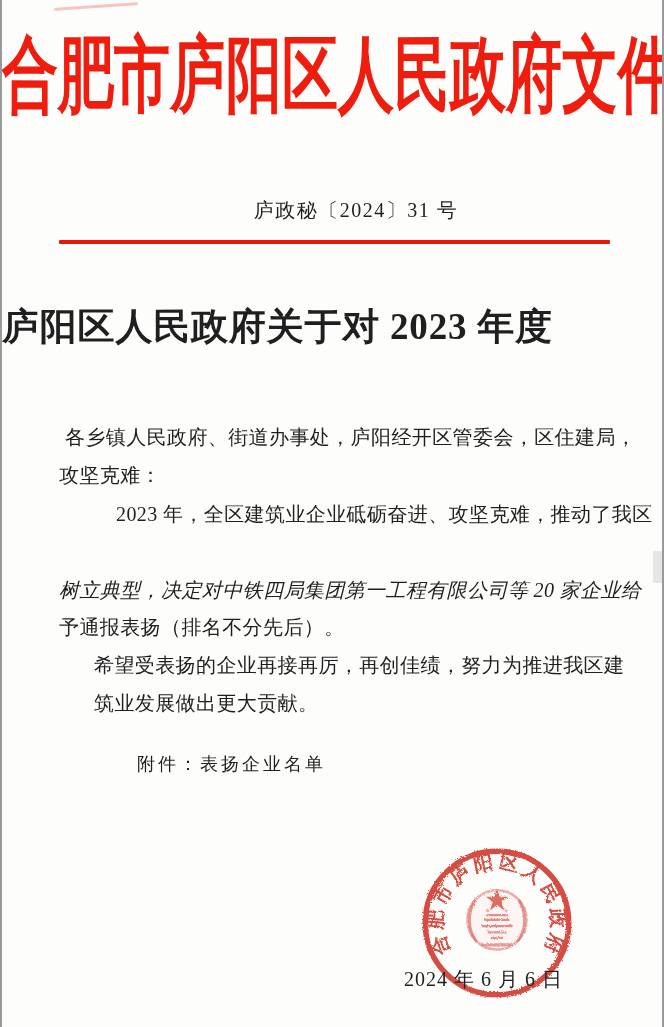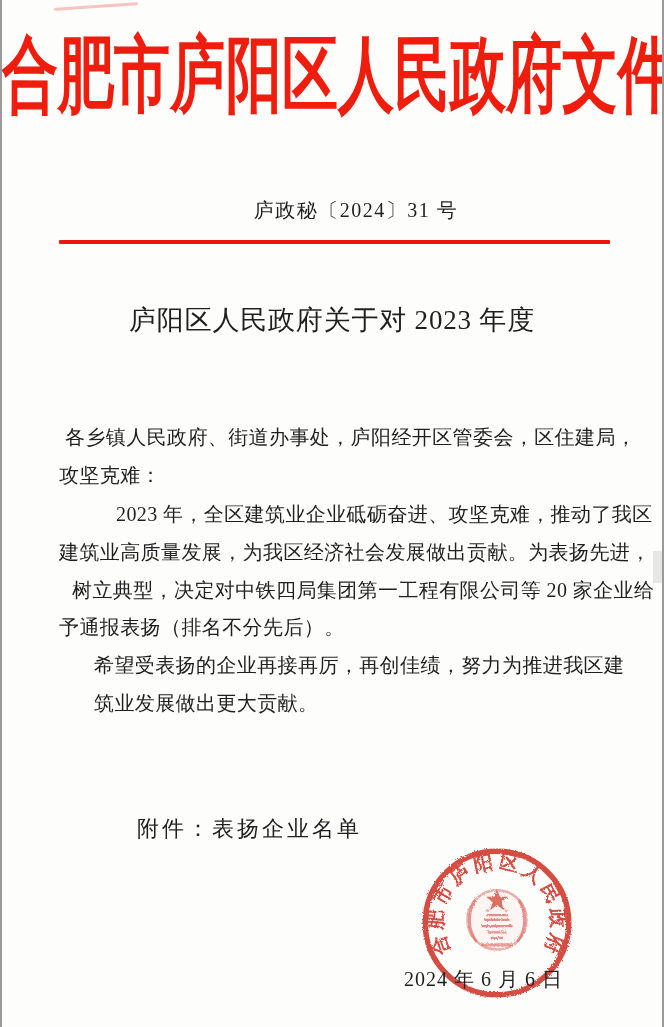--- a/index.html
+++ b/index.html
@@ -19,32 +19,32 @@
   
   .doc-number{
     position:absolute;top:197px;left:0;width:100%;text-align:center;
     font-size:20px;letter-spacing:1.5px;transform:translateX(24px);
     white-space:nowrap;
   }
   
   .red-rule{position:absolute;left:57px;top:240px;width:551px;height:4px;border-radius:1px;}
   
   .doc-title{
-    position:absolute;left:0;width:100%;text-align:center;
-    font-size:27px;font-weight:normal;letter-spacing:0.8px;white-space:nowrap;
+    position:absolute;left:0;width:100%;
+    font-size:37px;font-weight:bold;letter-spacing:0.8px;white-space:nowrap;
   }
   .doc-title.l1{top:302px;}
   .doc-title.l2{top:340px;}
   
   .body-line{
     position:absolute;font-size:20px;letter-spacing:0.4px;
     white-space:nowrap;line-height:28px;
   }
   .attachment{
-    position:absolute;left:135px;top:814px;font-size:22px;letter-spacing:3px;
+    position:absolute;left:135px;top:752px;font-size:18px;letter-spacing:3px;
     white-space:nowrap;
   }
   .date-line{
     position:absolute;left:402px;top:966px;font-size:20px;letter-spacing:1px;
     white-space:nowrap;z-index:3;
   }
   
   .seal{position:absolute;left:417px;top:843px;width:156px;height:160px;z-index:2;opacity:0.92;}
   
   .artifact-red-streak{
@@ -68,22 +68,21 @@
 
   <div class="doc-number">庐政秘〔2024〕31 号</div>
 
   <div class="red-rule" style="background:#ee150a;"></div>
 
   <div class="doc-title l1">庐阳区人民政府关于对 2023 年度</div>
 
   <div class="body-line" style="left:63px;top:423px;">各乡镇人民政府、街道办事处，庐阳经开区管委会，区住建局，</div>
   <div class="body-line" style="left:57px;top:461px;">攻坚克难：</div>
   <div class="body-line" style="left:95px;top:500px;margin-left:19px;">2023 年，全区建筑业企业砥砺奋进、攻坚克难，推动了我区</div>
-  <div class="body-line" style="left:57px;top:538px;">建筑业高质量发展，为我区经济社会发展做出贡献。为表扬先进，</div>
-  <div class="body-line" style="left:70px;top:576px;">树立典型，决定对中铁四局集团第一工程有限公司等 20 家企业给</div>
+  <div class="body-line" style="left:57px;top:576px;font-style:italic;">树立典型，决定对中铁四局集团第一工程有限公司等 20 家企业给</div>
   <div class="body-line" style="left:57px;top:613px;">予通报表扬（排名不分先后）。</div>
   <div class="body-line" style="left:92px;top:651px;">希望受表扬的企业再接再厉，再创佳绩，努力为推进我区建</div>
   <div class="body-line" style="left:92px;top:689px;">筑业发展做出更大贡献。</div>
 
   <div class="attachment">附件：表扬企业名单</div>
 
   <svg class="seal" viewBox="0 0 200 200">
     <defs>
       <filter id="stampRough" x="-10%" y="-10%" width="120%" height="120%">
         <feTurbulence type="fractalNoise" baseFrequency="0.55" numOctaves="2" result="n"></feTurbulence>

